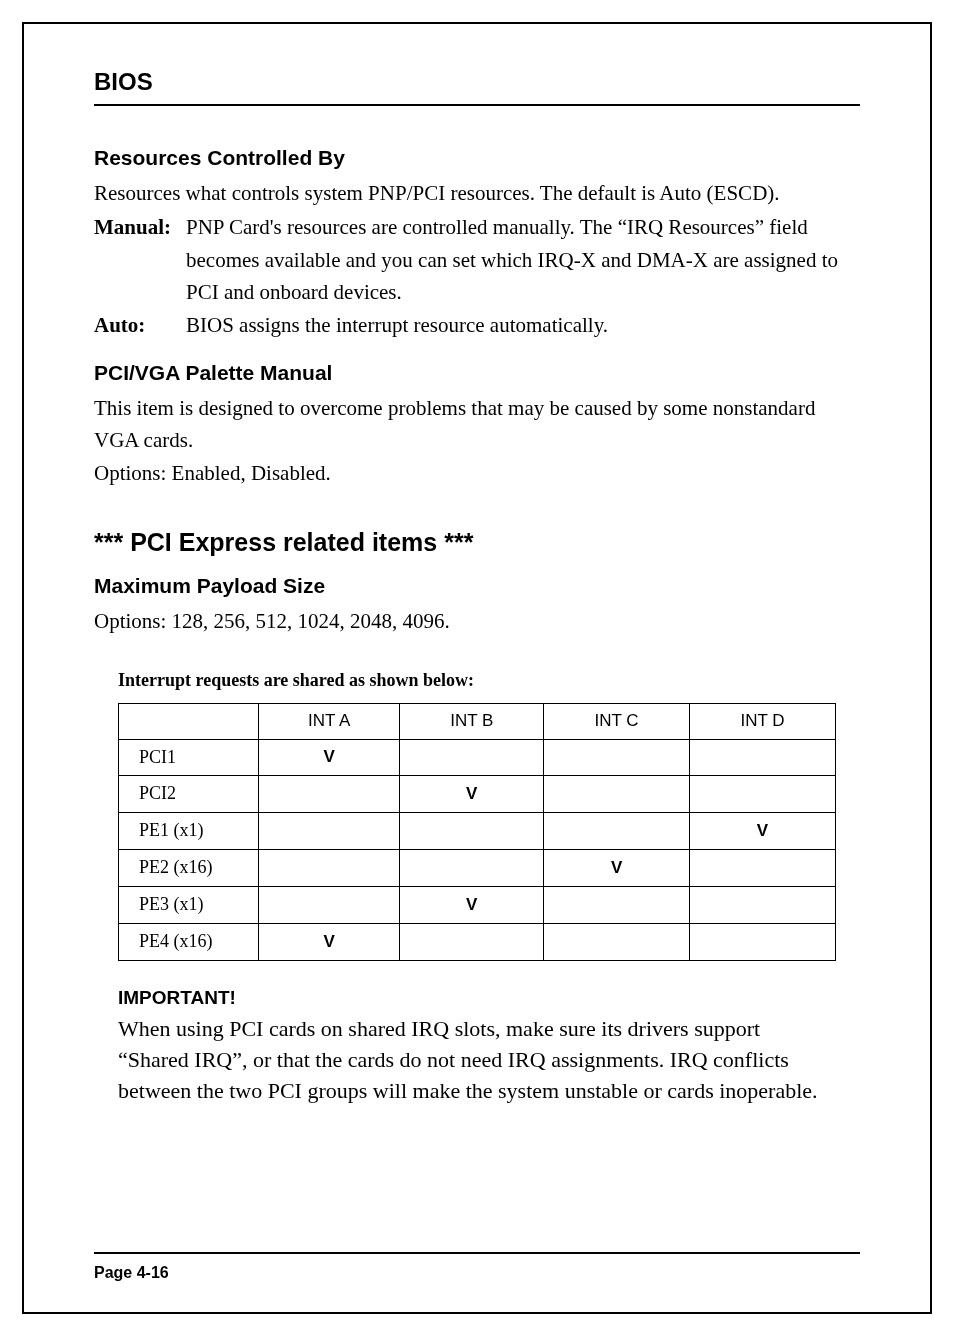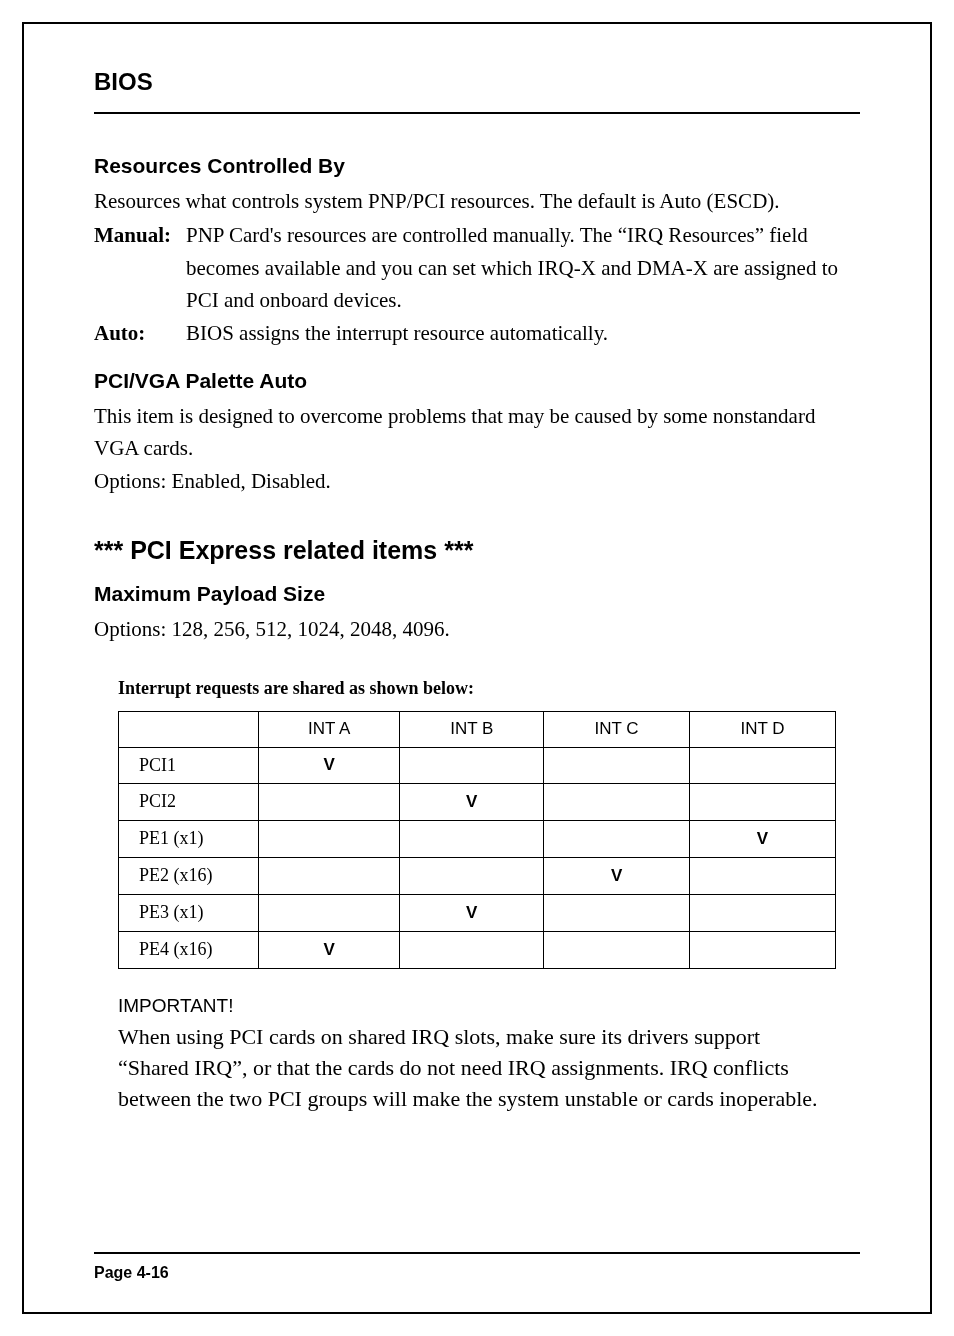--- a/index.html
+++ b/index.html
@@ -20,21 +20,21 @@
   .page {
     padding: 44px 70px 30px 70px;
     height: 100%;
     display: flex;
     flex-direction: column;
   }
   .header {
     font-family: Arial, Helvetica, sans-serif;
     font-weight: bold;
     font-size: 24px;
-    padding-bottom: 16px;
+    padding-bottom: 8px;
     border-bottom: 2px solid #000;
     margin-bottom: 28px;
   }
   .content { flex: 1; font-size: 21px; line-height: 1.55; }
   .sub-h {
     font-family: Arial, Helvetica, sans-serif;
     font-weight: bold;
     font-size: 21px;
     margin-top: 8px;
     margin-bottom: 2px;
@@ -76,21 +76,21 @@
     font-family: "Times New Roman", Times, serif;
     font-size: 18px;
     text-align: left;
     width: 140px;
     padding-left: 20px;
   }
   table.irq .vmark { font-weight: bold; }
   table.irq th.corner { border: 1px solid #000; }
   .note-h {
     font-family: Arial, Helvetica, sans-serif;
-    font-weight: normal;
+    font-weight: bold;
     font-size: 19px;
     margin-top: 22px;
     margin-left: 24px;
   }
   .note-body {
     font-size: 22px;
     line-height: 1.4;
     margin: 2px 24px 0 24px;
   }
   .footer {
@@ -125,21 +125,21 @@
           <div class="defrow">
             <div class="defterm">
               <span>Auto</span>:
             </div>
             <div class="defdesc">BIOS assigns the interrupt resource automatically.</div>
           </div>
         </div>
       </div>
 
       <div class="block">
-        <div class="sub-h">PCI/VGA Palette Auto</div>
+        <div class="sub-h">PCI/VGA Palette Manual</div>
         <div class="para">This item is designed to overcome problems that may be caused by some nonstandard VGA cards.</div>
         <div class="para">Options: Enabled, Disabled.</div>
       </div>
 
       <div class="sec-h">*** PCI Express related items ***</div>
 
       <div class="block">
         <div class="sub-h">Maximum Payload Size</div>
         <div class="para">Options: 128, 256, 512, 1024, 2048, 4096.</div>
       </div>

